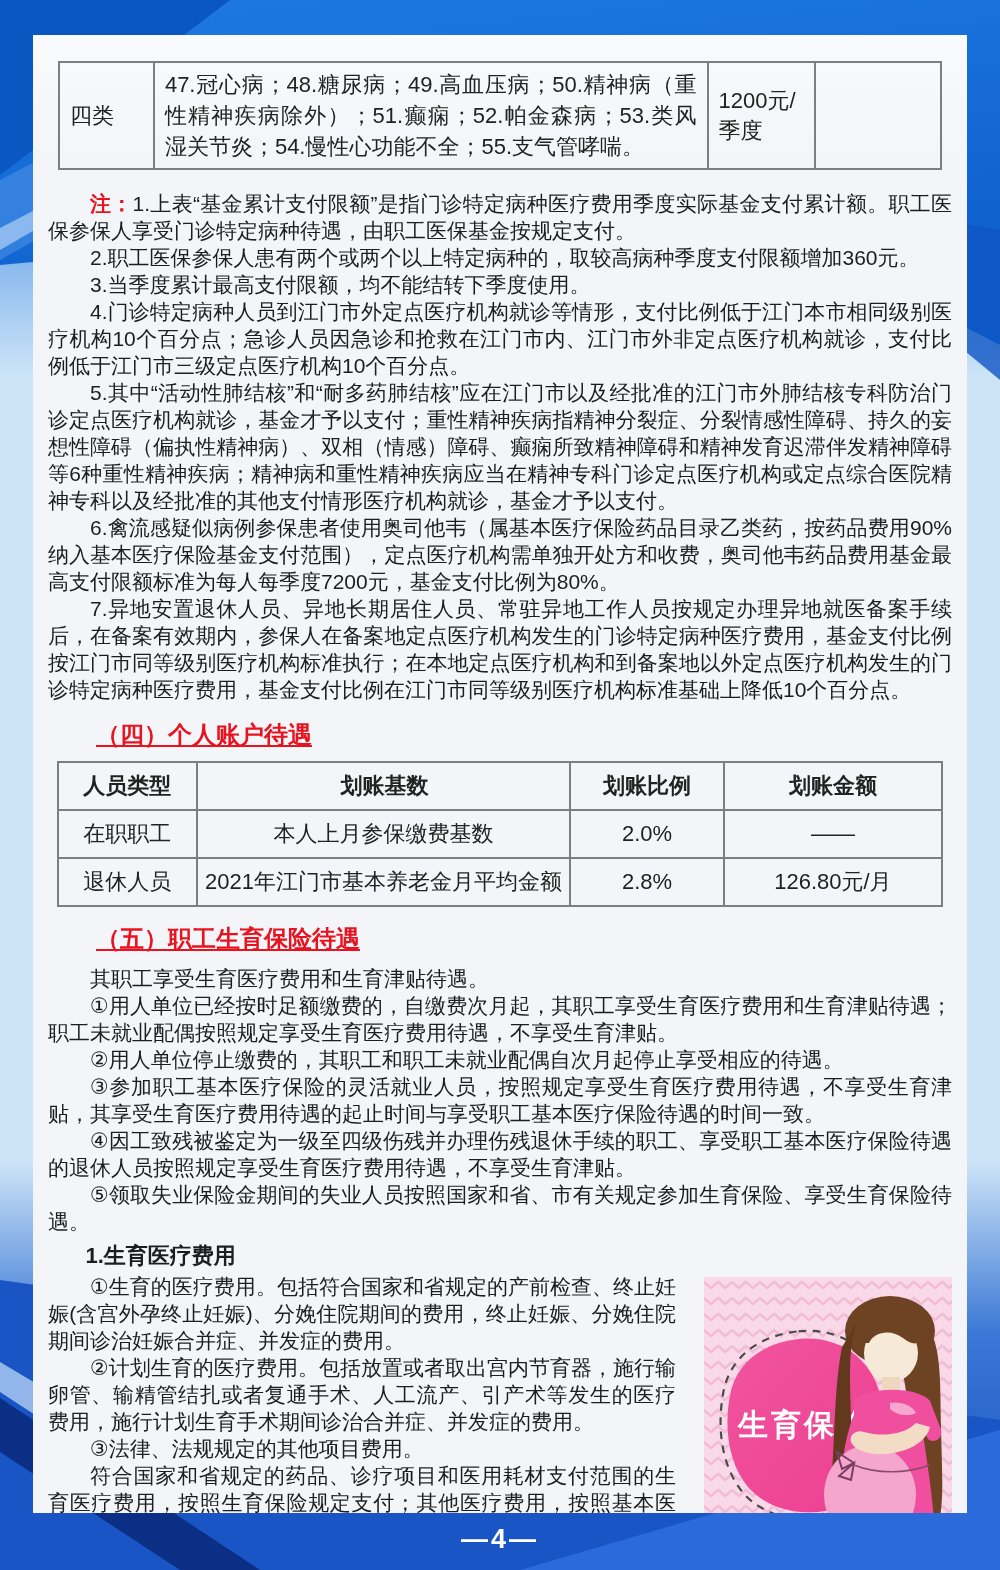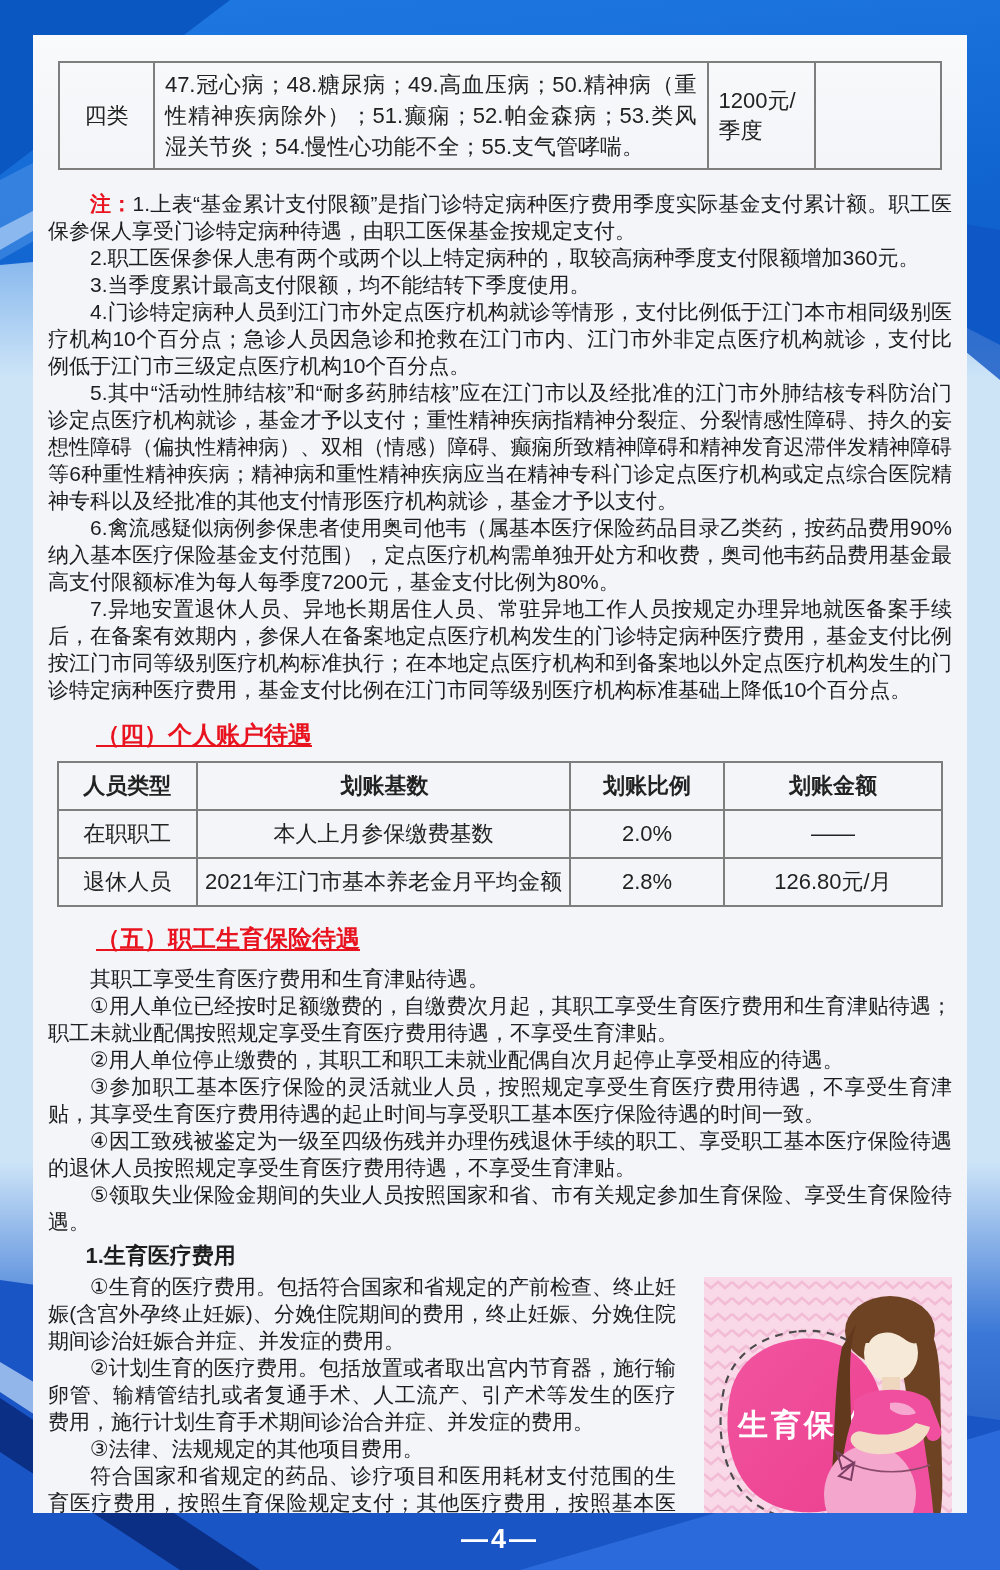--- a/index.html
+++ b/index.html
@@ -19,21 +19,21 @@
   }
   p{margin:0;}
   .body-text{font-size:21px;line-height:27px;text-align:justify;}
   .indent{text-indent:2em;}
   .red{color:#e8131f;}
   .bold{font-weight:bold;}
   
   table{border-collapse:collapse;}
   .t1{width:884px;margin:0 auto;font-size:22px;color:#222;}
   .t1 td{border:2px solid #7e7e7e;padding:6px 10px;}
-  .t1 .cat{width:76px;text-align:center;}
+  .t1 .cat{width:76px;}
   .t1 .dis{width:560px;text-align:justify;line-height:31px;}
   .t1 .lim{width:88px;text-align:left;line-height:30px;}
   .t1 .ext{width:110px;}
   
   .notes{margin-top:20px;}
   .notes p{margin:0;}
   
   .sec-title{font-size:24px;font-weight:bold;color:#e8131f;margin:16px 0 10px 0;text-indent:2em;text-decoration:underline;}
   
   .t2{width:886px;margin:4px auto 0 auto;font-size:22px;color:#222;}

